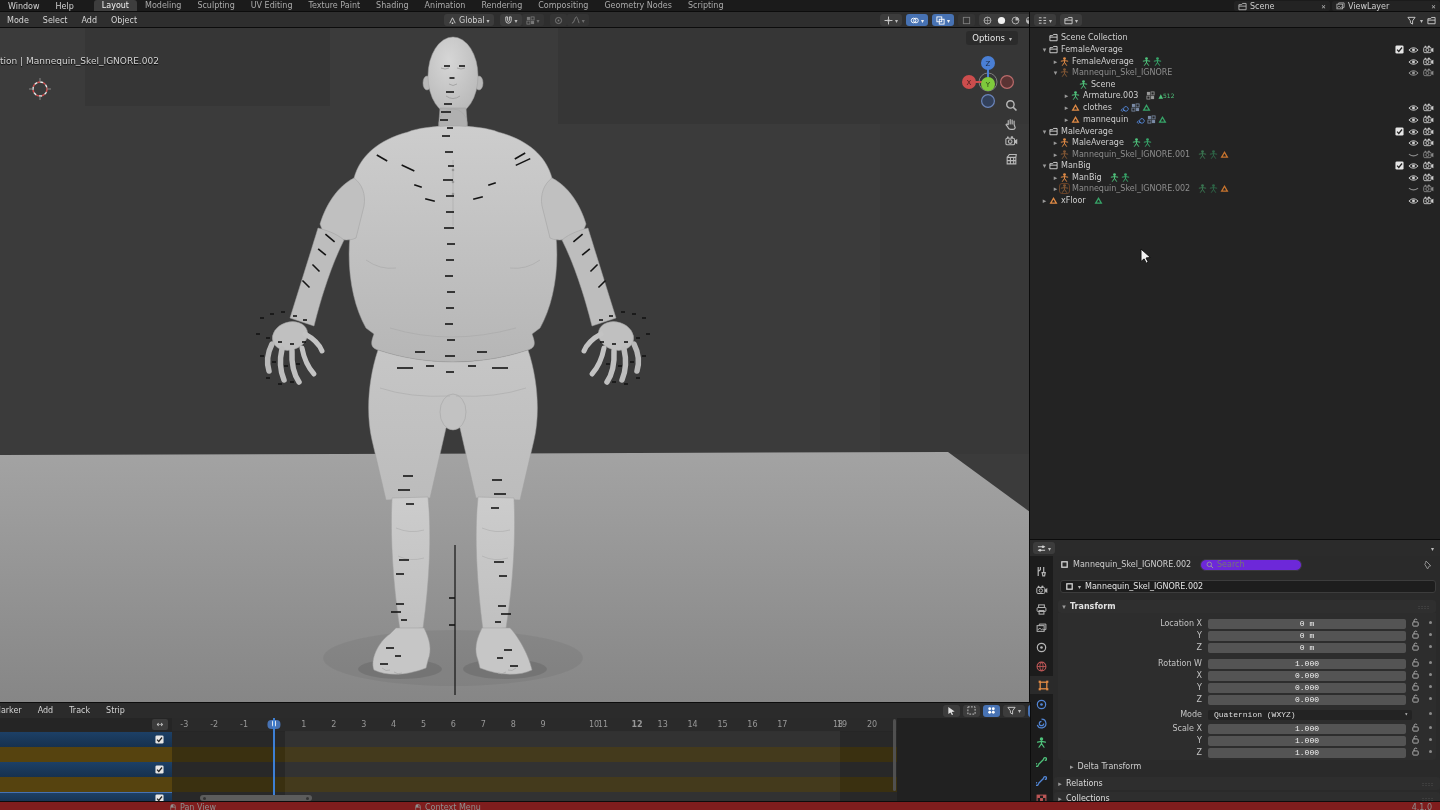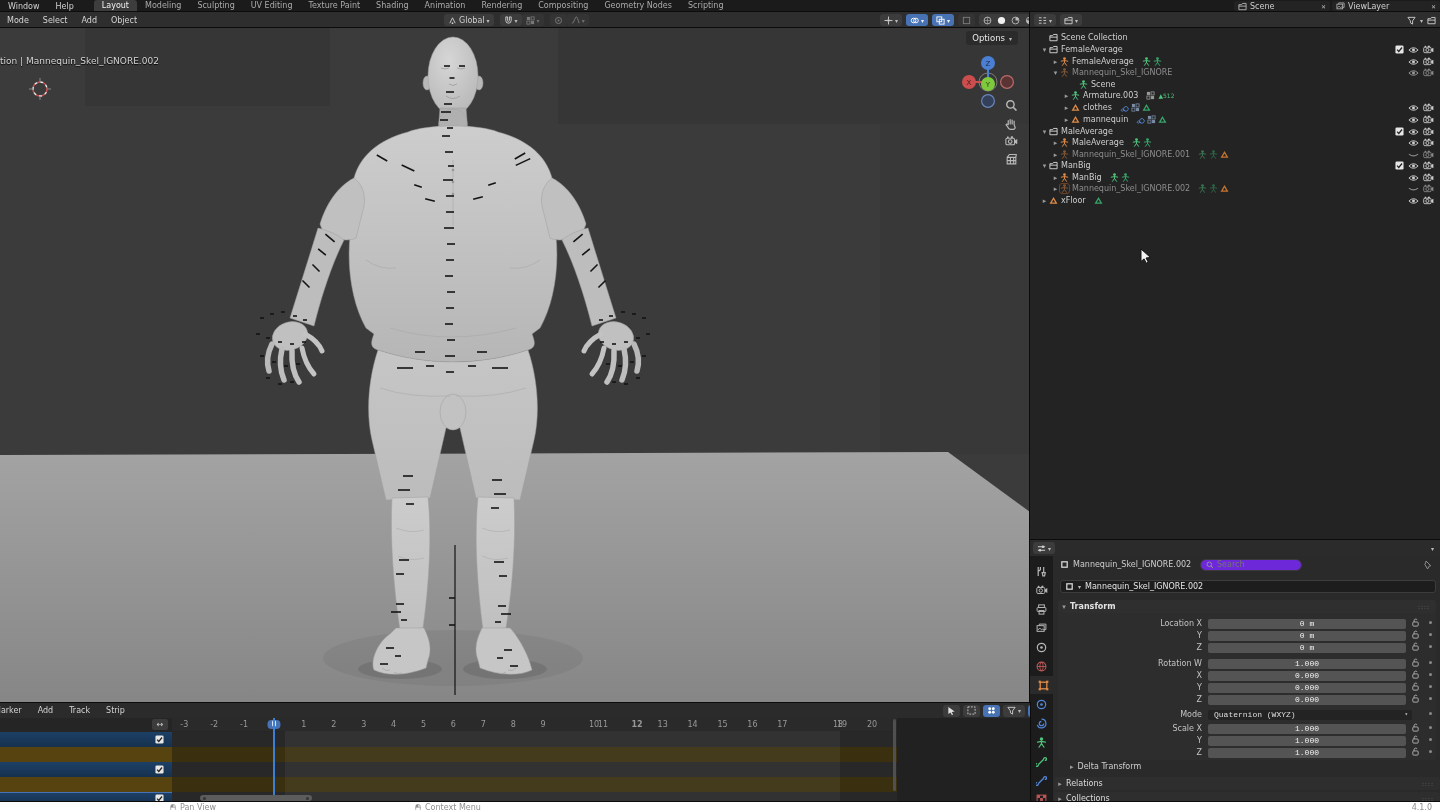--- a/index.html
+++ b/index.html
@@ -65,21 +65,21 @@
   .ckbx{position:absolute;left:155px;top:3px;}
   #ruler{position:absolute;left:172px;top:15px;width:725px;height:13px;background:#2a2a2a;overflow:hidden;}
   .fnum{position:absolute;top:2px;transform:translateX(-50%);color:#989898;}
   .fnum.cur{background:#4772b3;color:#fff;border-radius:4px;padding:0 4px;transform:translateX(-50%);}
   #playhead{position:absolute;left:273px;top:15px;width:2px;height:84px;background:#3d7fd4;}
   #hscroll{position:absolute;left:200px;top:92px;width:112px;height:6px;background:#5c5c5c;border-radius:3px;}
   #hscroll:before,#hscroll:after{content:"";position:absolute;top:1.5px;width:3px;height:3px;border-radius:50%;background:#333;}
   #hscroll:before{left:3px}#hscroll:after{right:3px}
   #vscroll{position:absolute;left:893px;top:16px;width:3px;height:72px;background:#505050;border-radius:2px;}
   
-  #status{left:0;top:802px;width:1440px;height:8px;background:#ffffff;color:#8f8f8f;overflow:hidden;}
+  #status{left:0;top:802px;width:1440px;height:8px;background:#7f1d1d;color:#8f8f8f;overflow:hidden;}
   
   #vp{left:0;top:28px;width:1030px;height:675px;background:#3b3b3b;overflow:hidden;}
   #vp-info{position:absolute;left:0px;top:28px;color:#d5d5d5;font-size:9px;text-shadow:0 1px 1px #000;}
   #options-btn{position:absolute;right:12px;top:3px;background:rgba(40,40,40,.75);border-radius:3px;padding:2px 6px;color:#e8e8e8;font-size:8.5px;display:flex;gap:4px;align-items:center;}
   .navbtn{position:absolute;right:10px;width:18px;height:18px;display:flex;align-items:center;justify-content:center;opacity:.85;}
   svg{display:block}
   text{font-family:"DejaVu Sans",sans-serif;}
 </style>
 </head>
 <body>

